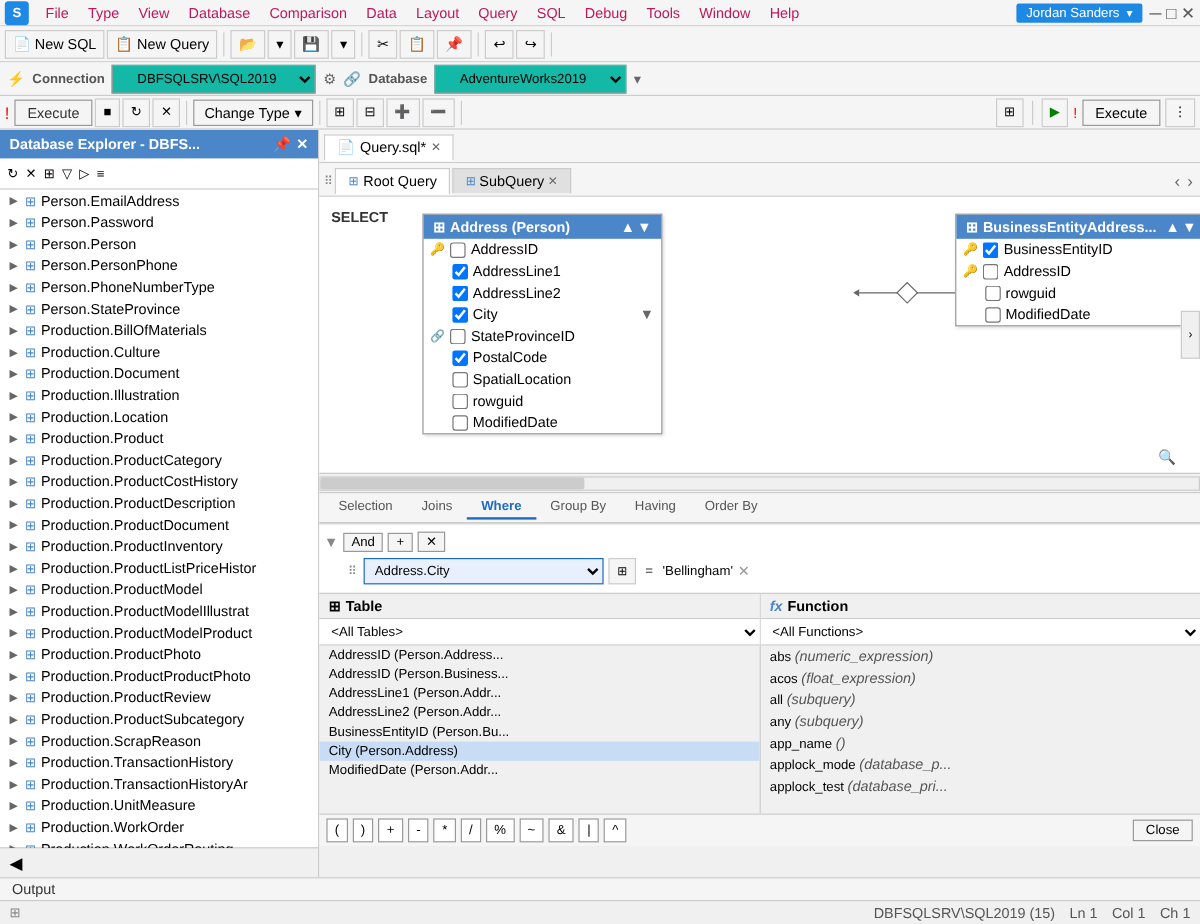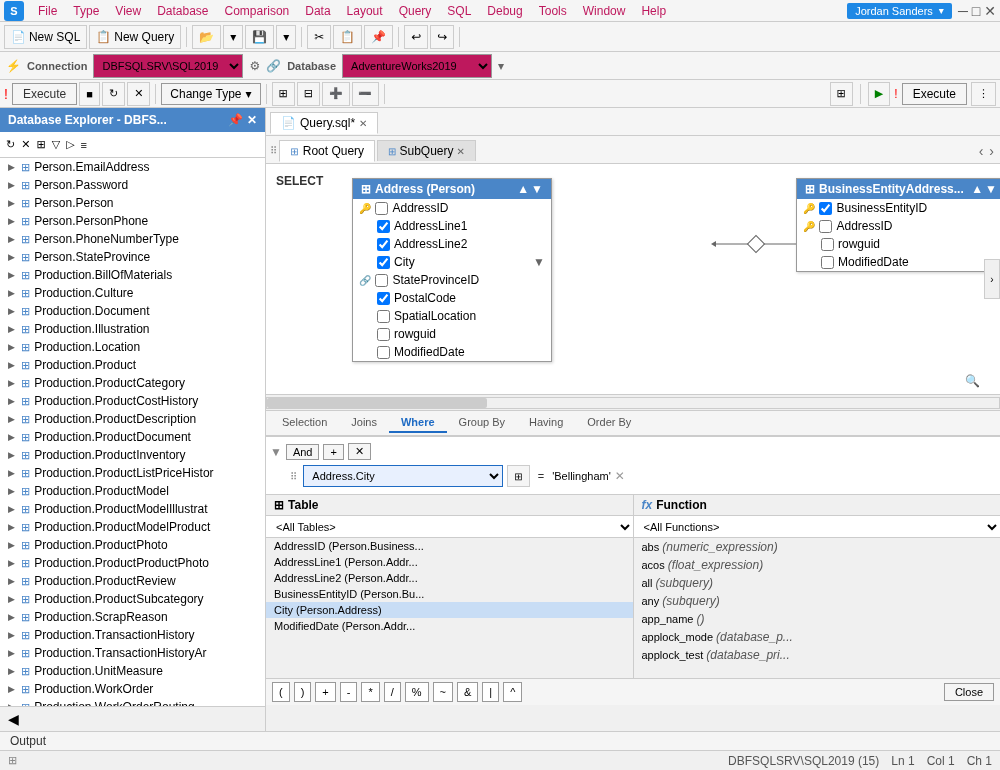--- a/index.html
+++ b/index.html
@@ -11,21 +11,21 @@
     .menubar-item { padding: 2px 8px; cursor: pointer; color: #be185d; }
 
     
     .toolbar1 { background: #f5f5f5; border-bottom: 1px solid #ccc; display: flex; align-items: center; padding: 2px 4px; height: 30px; gap: 2px; }
     .toolbar-btn { background: #f5f5f5; border: 1px solid #ccc; padding: 2px 6px; cursor: pointer; display: flex; align-items: center; gap: 3px; font-size: 11px; height: 24px; }
     .toolbar-sep { width: 1px; background: #ccc; height: 20px; margin: 0 3px; }
 
     
     .toolbar2 { background: #f5f5f5; border-bottom: 1px solid #ccc; display: flex; align-items: center; padding: 2px 6px; height: 28px; gap: 6px; }
     .toolbar2-label { color: #555; font-size: 11px; font-weight: bold; }
-    .toolbar2-select { border: 1px solid #999; padding: 1px 4px; font-size: 11px; height: 24px; background: #be185d; min-width: 150px; }
+    .toolbar2-select { border: 1px solid #999; padding: 1px 16px; font-size: 11px; height: 24px; background: #14b8a6; min-width: 150px; }
 
     
     .toolbar3 { background: #f5f5f5; border-bottom: 1px solid #ccc; display: flex; align-items: center; padding: 2px 4px; height: 28px; gap: 2px; }
     .execute-btn { background: #f5f5f5; border: 1px solid #999; padding: 2px 10px; cursor: pointer; font-size: 11px; height: 22px; display: flex; align-items: center; gap: 3px; }
     .execute-btn.primary { color: #333; }
     .change-type-btn { background: #f5f5f5; border: 1px solid #999; padding: 2px 8px; cursor: pointer; font-size: 11px; height: 22px; display: flex; align-items: center; gap: 4px; }
 
     
     .main-content { display: flex; flex: 1; overflow: hidden; }
 
@@ -590,20 +590,21 @@
     <div class="tf-selector">
       <div class="tf-section">
         <div class="tf-header">
           <span>⊞</span>
           <span>Table</span>
         </div>
         <select class="tf-select">
           <option>&lt;All Tables&gt;</option>
         </select>
         <div class="tf-list">
+          <div class="tf-list-item">AddressID (Person.Address...</div>
           <div class="tf-list-item">AddressID (Person.Business...</div>
           <div class="tf-list-item">AddressLine1 (Person.Addr...</div>
           <div class="tf-list-item">AddressLine2 (Person.Addr...</div>
           <div class="tf-list-item">BusinessEntityID (Person.Bu...</div>
           <div class="tf-list-item selected">City (Person.Address)</div>
           <div class="tf-list-item">ModifiedDate (Person.Addr...</div>
         </div>
       </div>
       <div class="tf-section">
         <div class="tf-header">

